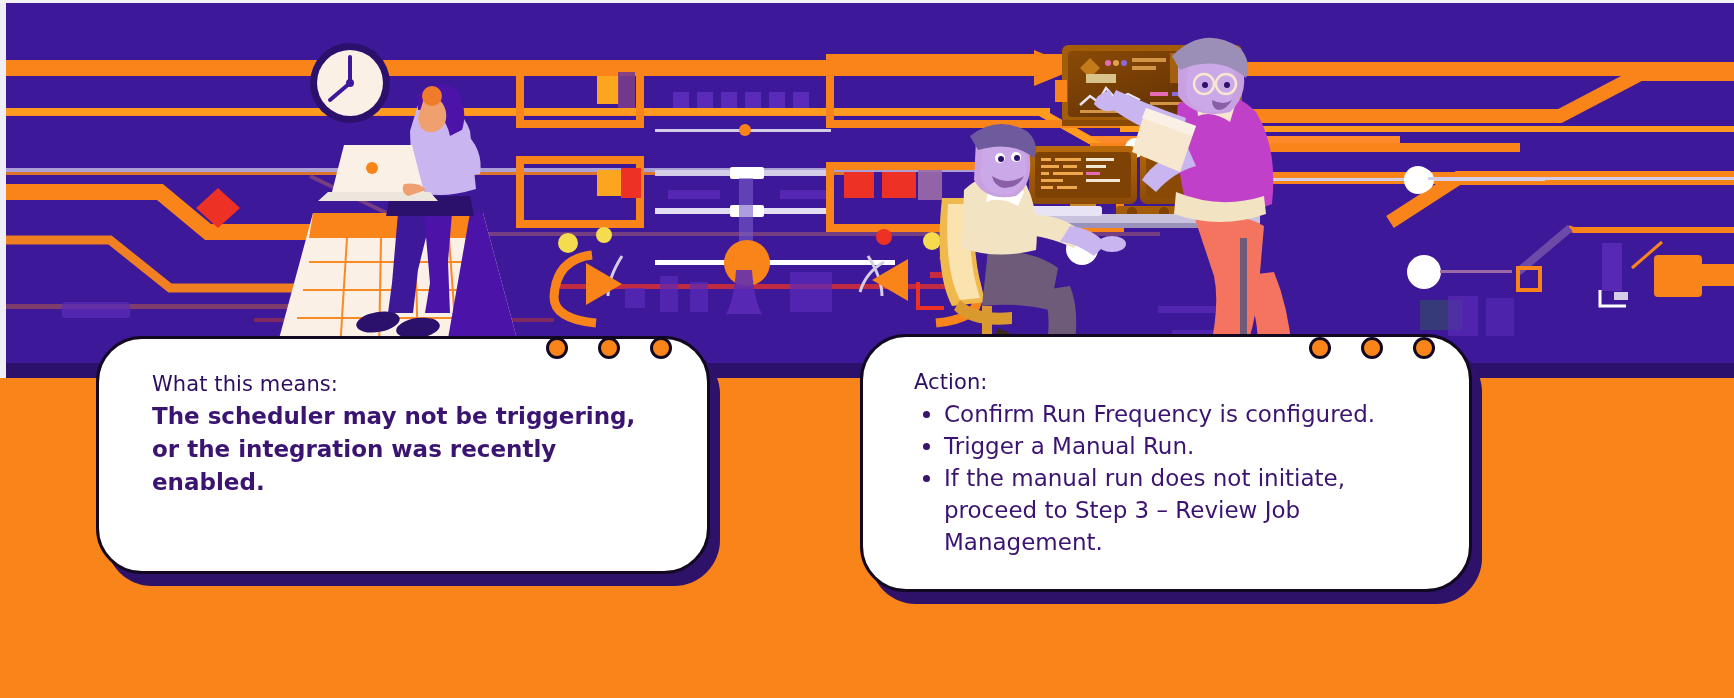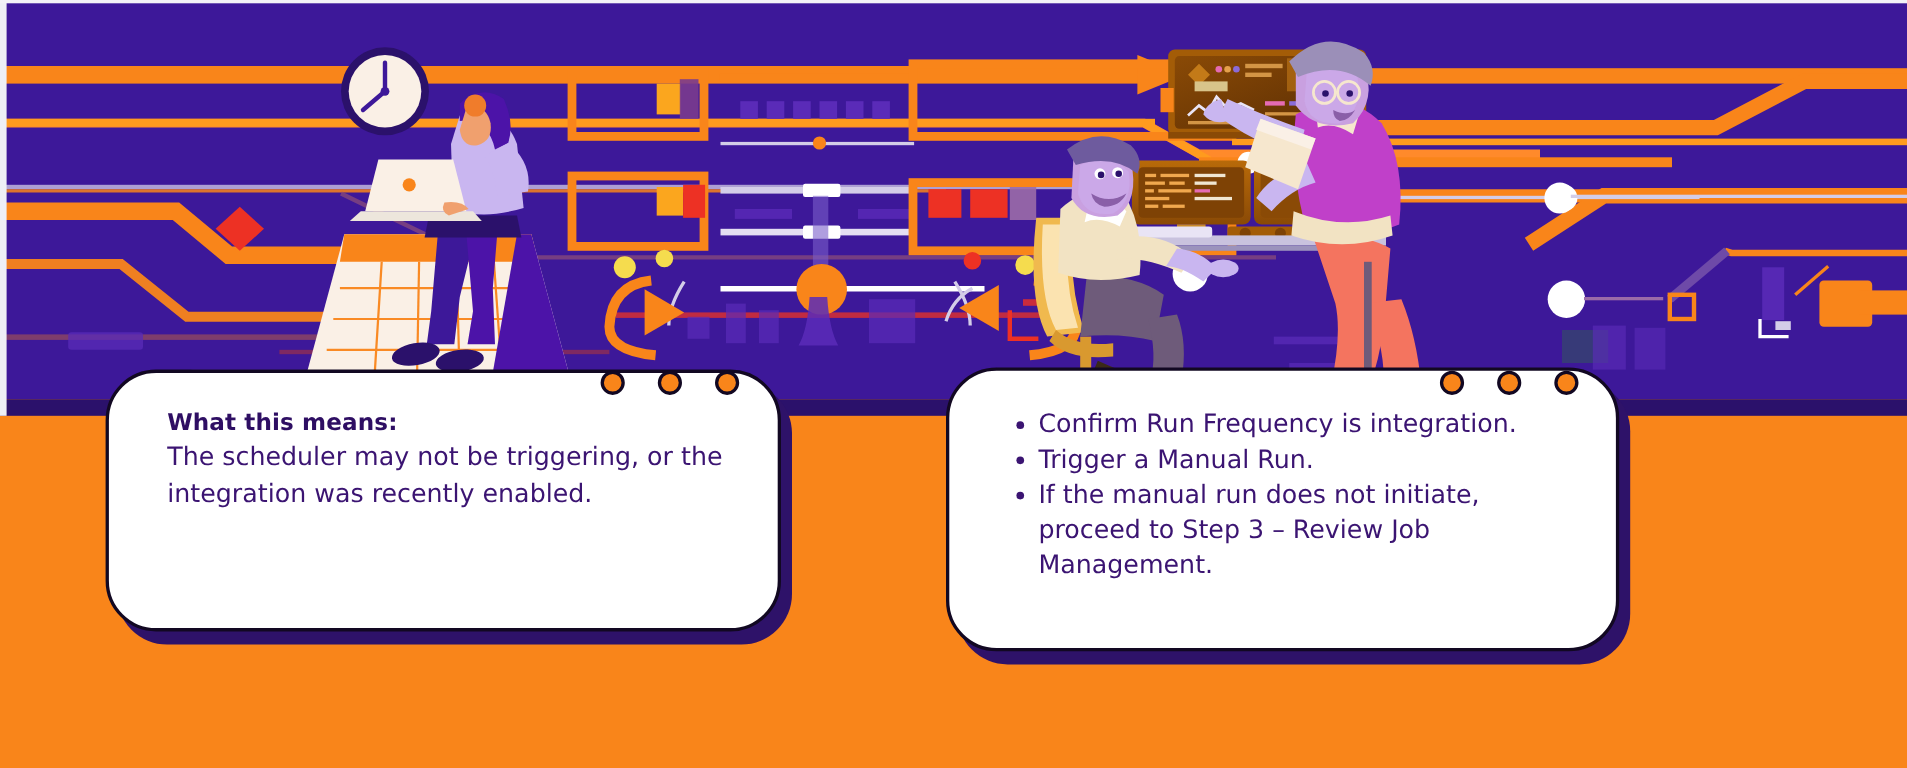--- a/index.html
+++ b/index.html
@@ -74,32 +74,32 @@
     background: #F9851A;
     border: 3px solid #120822;
     box-sizing: border-box;
   }
   .card-body {
     position: absolute;
     z-index: 33;
     color: #3B1472;
   }
   .card-heading {
-    font-weight: 700;
+    font-weight: 400;
     font-size: 21px;
     color: #2E0E63;
     margin: 0 0 4px 0;
     letter-spacing: .1px;
   }
   .card-para {
     font-size: 23px;
     line-height: 33px;
     color: #3B1472;
     margin: 0;
-    font-weight: 400;
+    font-weight: 700;
   }
   .card-list {
     margin: 0;
     padding-left: 30px;
     font-size: 23px;
     line-height: 32px;
     color: #3B1472;
   }
   .card-list li { margin: 0; padding: 0; }
 </style>
@@ -436,20 +436,21 @@
   </div>
 
   <div class="card" style="left:860px; top:334px; width:612px; height:258px;">
   </div>
   <div class="card-dots" style="left:1309px; top:337px;">
     <span class="card-dot"></span>
     <span class="card-dot"></span>
     <span class="card-dot"></span>
   </div>
   <div class="card-body" style="left:914px; top:370px; width:500px;">
+    <p class="card-heading">Action:</p>
     <ul class="card-list">
-      <li>Confirm Run Frequency is integration.</li>
+      <li>Confirm Run Frequency is configured.</li>
       <li>Trigger a Manual Run.</li>
       <li>If the manual run does not initiate, proceed to Step 3 – Review Job Management.</li>
     </ul>
   </div>
 
 </div>
 
 </body></html>

